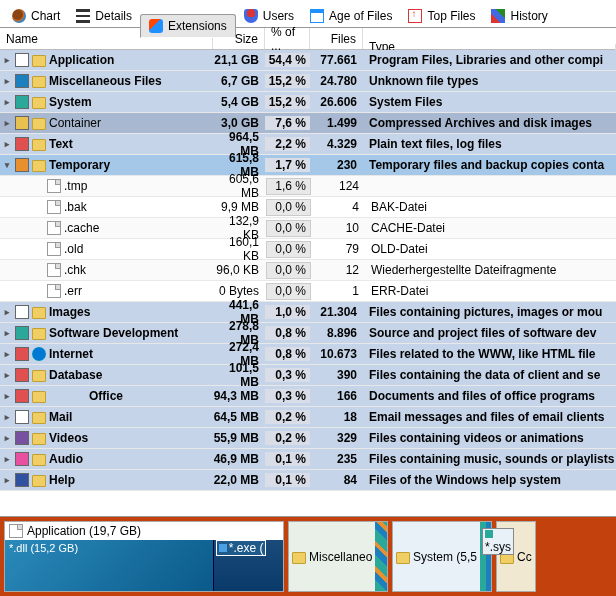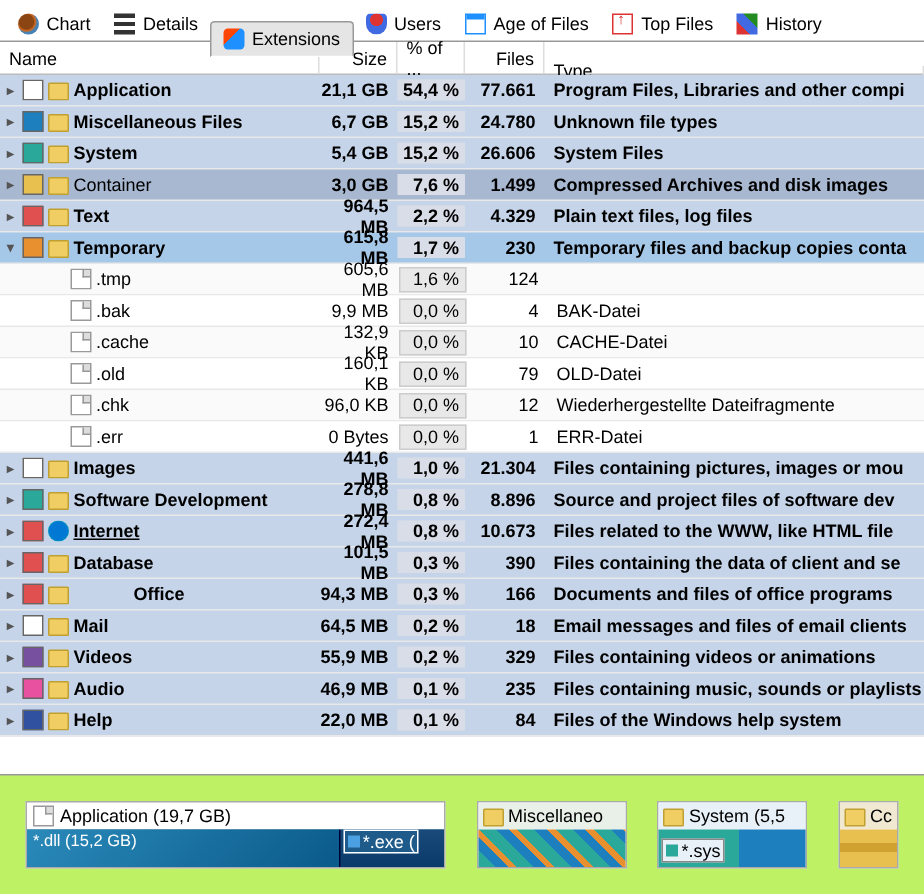--- a/index.html
+++ b/index.html
@@ -52,29 +52,29 @@
 .sq.orange { background: #e89030; }
 .sq.purple { background: #7850a0; }
 .sq.pink { background: #e850a0; }
 .sq.navy { background: #3050a0; }
 .file-icon { width: 14px; height: 14px; background: #fff; border: 1px solid #999; position: relative; flex-shrink: 0; }
 .file-icon::before { content: ""; position: absolute; top: 0; right: 0; width: 4px; height: 4px; background: #ddd; border-left: 1px solid #999; border-bottom: 1px solid #999; }
 .folder-icon { width: 14px; height: 12px; background: #f0ce64; border: 1px solid #c0a030; border-radius: 1px; margin-top: 2px; flex-shrink: 0; }
 .edge-icon { width: 14px; height: 14px; background: radial-gradient(circle, #0078d4 60%, #00b8a0 80%); border-radius: 50%; flex-shrink: 0; }
 .indent2 { width: 42px; flex-shrink: 0; }
 
-.footer { height: 80px; border-top: 1px solid #999; display: flex; padding: 17px; gap: 4px; background: #bef264; justify-content: space-between; }
+.footer { height: 80px; border-top: 1px solid #999; display: flex; padding: 4px; gap: 4px; background: #c2410c; }
 .breadcrumb { width: 280px; border: 1px solid #aaa; background: #fff; display: flex; flex-direction: column; }
 .breadcrumb-header { padding: 2px 4px; display: flex; align-items: center; gap: 4px; }
 .treemap { flex: 1; background: #0a5a8a; position: relative; display: flex; }
 .treemap-big { flex: 3; background: linear-gradient(135deg, #2a8aba, #0a5a8a); position: relative; }
 .treemap-small { flex: 1; border-left: 1px solid #003; position: relative; }
 .treemap-label { position: absolute; top: 2px; left: 4px; color: #fff; font-size: 11px; }
 .treemap-tag { position: absolute; background: #1e5a8a; color: #fff; padding: 0 2px; font-size: 10px; border: 1px solid #fff; }
-.footer-panel { width: 100px; border: 1px solid #aaa; background: #fff; display: flex; flex-direction: column; }
+.footer-panel { width: 100px; border: 1px solid #aaa; background: #fff; display: flex; }
 .footer-panel-header { padding: 2px 3px; background: #e8f0e8; display: flex; align-items: center; gap: 3px; font-size: 11px; overflow: hidden; white-space: nowrap; }
 .footer-panel-header.sys { background: #e8f0f8; }
 .footer-panel-body { flex: 1; position: relative; }
 .mini-treemap { position: absolute; inset: 0; }
 .footer-panel.small { width: 40px; }
 .close-x { margin-left: auto; cursor: pointer; font-weight: bold; }
 </style>
 </head>
 <body>
 
@@ -277,21 +277,21 @@
       <div class="size-cell">278,8 MB</div>
       <div class="pct-cell"><div class="pct-bar" style="width: 0.8%;"></div><span style="position: relative;">0,8 %</span></div>
       <div class="files-cell">8.896</div>
       <div class="type-cell">Source and project files of software dev</div>
     </div>
     <div class="row cat">
       <div class="name-cell">
         <span class="arrow">▸</span>
         <span class="sq red"></span>
         <span class="edge-icon"></span>
-        <span style="font-weight: bold; text-decoration: underline;">Internet</span>
+        <span style="font-weight: bold;">Internet</span>
       </div>
       <div class="size-cell">272,4 MB</div>
       <div class="pct-cell"><div class="pct-bar" style="width: 0.8%;"></div><span style="position: relative;">0,8 %</span></div>
       <div class="files-cell">10.673</div>
       <div class="type-cell">Files related to the WWW, like HTML file</div>
     </div>
     <div class="row cat">
       <div class="name-cell">
         <span class="arrow">▸</span>
         <span class="sq red"></span>

